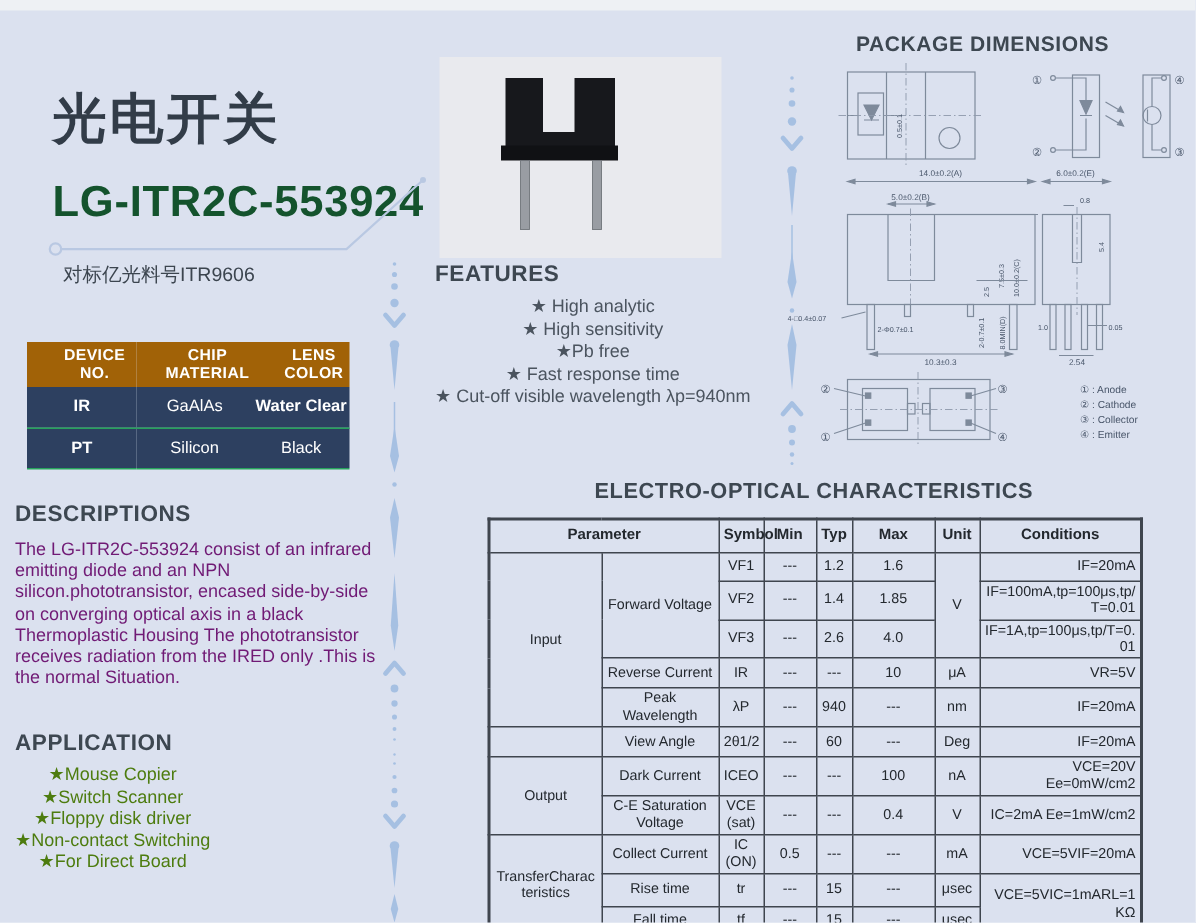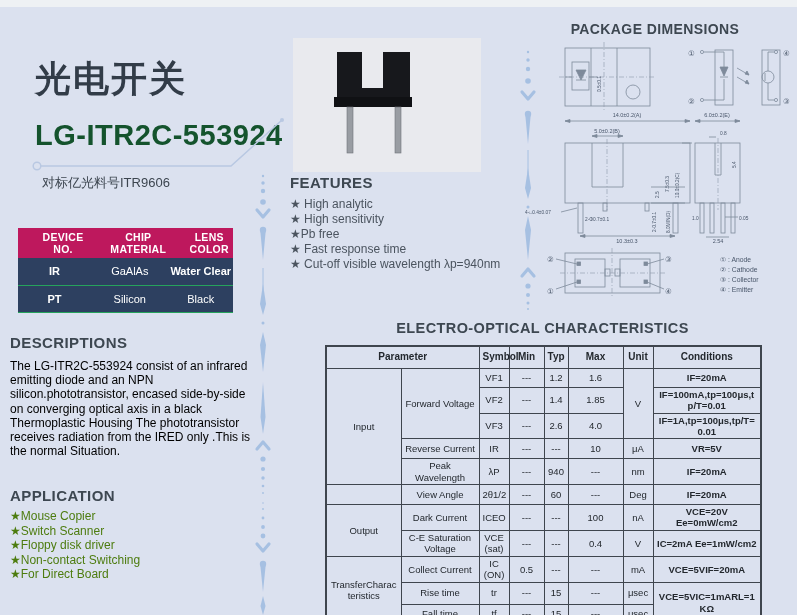--- a/index.html
+++ b/index.html
@@ -10,31 +10,31 @@
   .abs { position:absolute; }
 
   
   .title-cn { left:35px; top:55px; font-family:"DejaVu Serif", serif; font-weight:bold;
               font-size:36px; color:#323c48; letter-spacing:2px; }
   .part-no { left:35px; top:119px; font-size:29px; font-weight:bold; color:#14532d; letter-spacing:0.5px; }
   .subtitle { left:42px; top:174px; font-size:13px; color:#3c454f; }
 
   
   .device-table { left:18px; top:228px; width:215px; border-collapse:collapse; }
-  .device-table th { background:#be185d; color:#ffffff; font-size:10.5px; font-weight:bold;
+  .device-table th { background:#a16207; color:#ffffff; font-size:10.5px; font-weight:bold;
                      height:30px; text-align:center; letter-spacing:0.3px;padding-left:17px; }
   .device-table td { background:#2d4060; color:#ffffff; font-size:11px; height:27px; text-align:center; }
   .device-table .b { font-weight:bold; }
   .device-table tr.g-bot td { border-bottom:1.5px solid #26a35c; }
 
   .sec-heading { font-size:15px; font-weight:bold; color:#3d4751; letter-spacing:0.4px; }
   .desc-head { left:10px; top:334px; }
-  .desc-body { left:10px; top:359px; width:252px; font-size:12px; line-height:14.2px; color:#000000; }
+  .desc-body { left:10px; top:359px; width:252px; font-size:12px; line-height:14.2px; color:#701a75; }
   .app-head { left:10px; top:487px; }
-  .list { list-style:none; }
+  .list { list-style:none;text-align:center; }
   .app-list { left:10px; top:509px; font-size:12px; line-height:14.6px; color:#4d7c0f; }
   .feat-head { left:290px; top:174px; }
   .feat-list { left:290px; top:197px; font-size:12px; line-height:15px; color:#4b545f; }
 
   
   .photo-area { left:293px; top:38px; width:188px; height:134px; background:#e9eaee; }
 
   
   .pkg-head { left:525px; top:21px; width:260px; text-align:center; font-size:14px; }
   .pkg-svg { left:525px; top:40px; }
@@ -44,21 +44,21 @@
   .pkg-svg .dash { stroke:#8d99aa; stroke-width:0.6; fill:none; stroke-dasharray:5 2 1 2; }
   .t5 { font-size:5.5px; } .t4 { font-size:4.8px; } .t7 { font-size:7.5px; } .t6 { font-size:6.8px; }
 
   
   .eo-head { left:325px; top:320px; width:435px; text-align:center; font-size:14.5px; }
   .eo-table { left:325px; top:345px; width:435px; border-collapse:collapse; table-layout:fixed;
               border:2px solid #3f454e; }
   .eo-table th, .eo-table td { border:1px solid #3f454e; font-size:9.5px; color:#23282e;
               text-align:center; padding:1px 3px; line-height:1.2; vertical-align:middle; }
   .eo-table th { font-weight:bold; font-size:10px; height:22px; }
-  .eo-table .cond { text-align:center; overflow-wrap:anywhere;font-weight:bold; }
+  .eo-table .cond { text-align:right; overflow-wrap:anywhere; }
   .eo-table .brk { overflow-wrap:anywhere; }
   tr.h19{height:19px;} tr.h20{height:20px;} tr.h22{height:22px;} tr.h26{height:26px;}
 
   
   .chain { position:absolute; }
   .chain * { fill:#a6c0e2; }
   .chain .st { fill:none; stroke:#a6c0e2; stroke-width:3.2; stroke-linecap:round; stroke-linejoin:round; }
   .chain .thin { fill:none; stroke:#a6c0e2; stroke-width:1; }
   .divider-svg .dl { stroke:#b9c8e2; stroke-width:1.5; fill:none; }
 </style>

